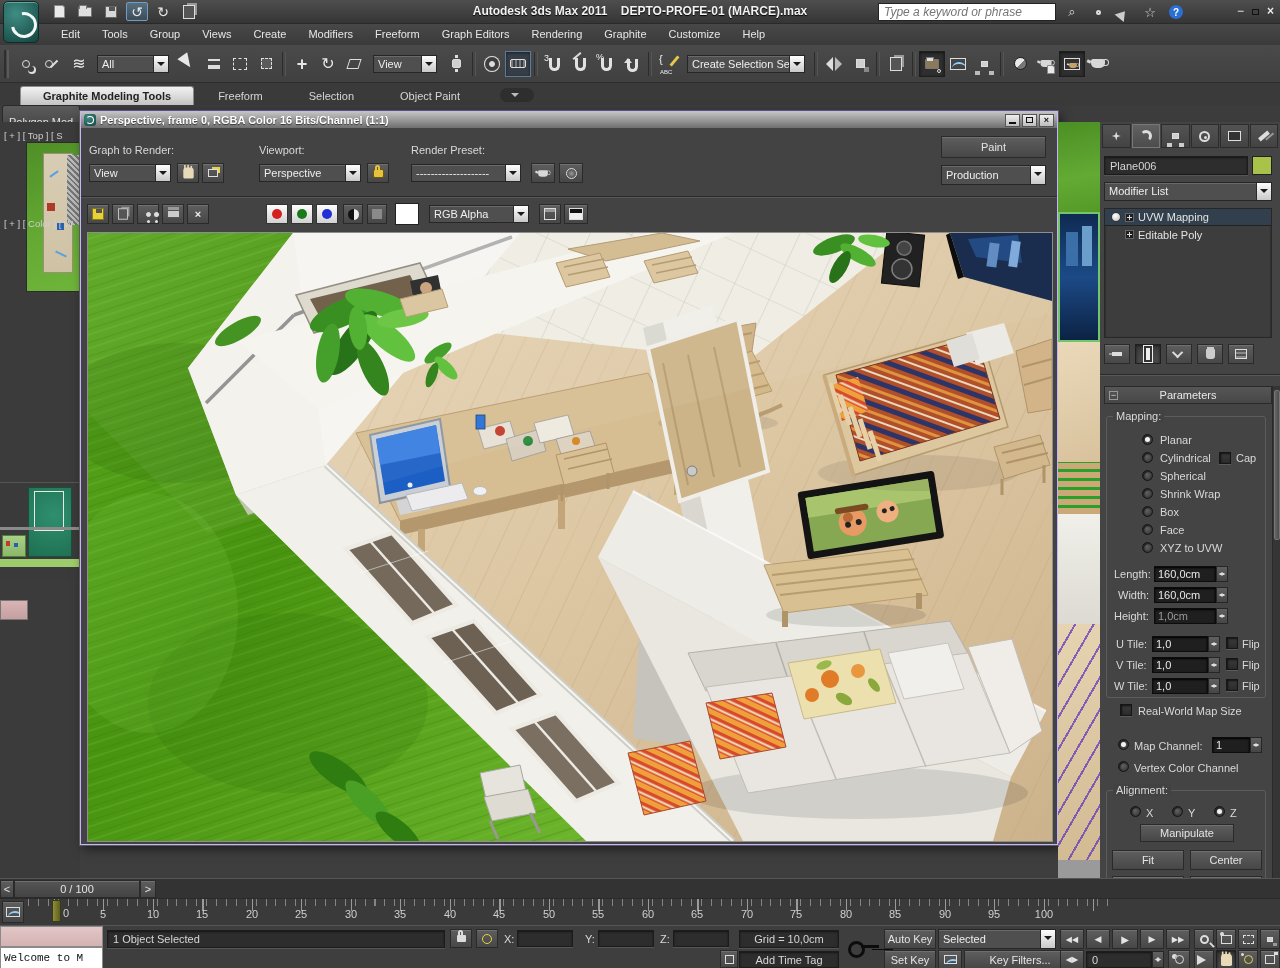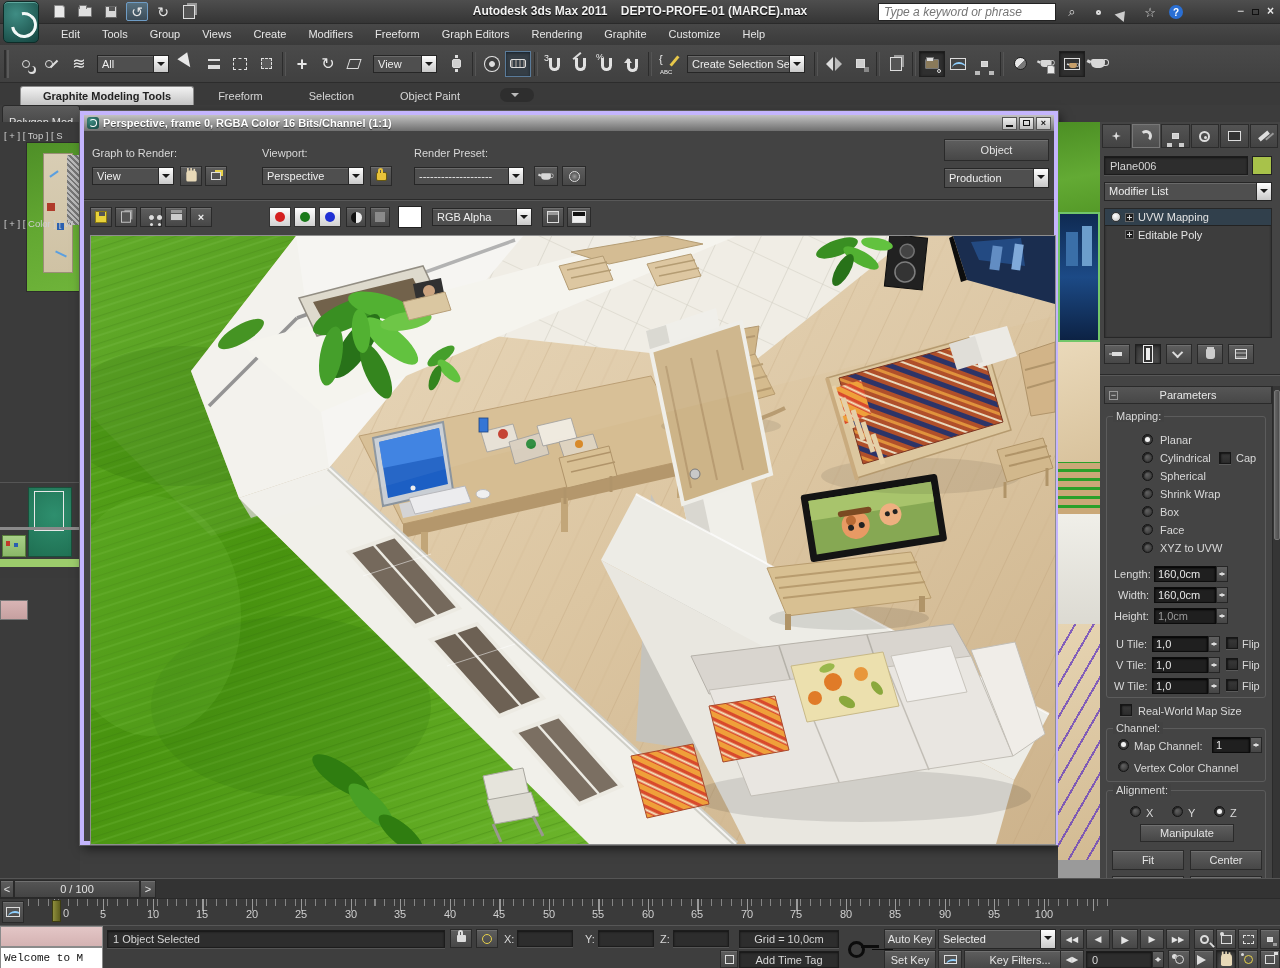--- a/index.html
+++ b/index.html
@@ -74,21 +74,21 @@
   .rtab{padding:3px 22px;color:#d6d6d6;border-radius:3px 3px 0 0}
   .rtab.active{background:linear-gradient(#f2f2f2,#c4c4c4);color:#222;border:1px solid #8a8a8a;border-bottom:none;font-weight:bold}
   .rmedia{width:34px;height:14px;background:#2e2e2e;border-radius:7px;margin:0 0 3px 16px;position:relative}
   .rmedia::after{content:"";position:absolute;left:11px;top:5px;border:4px solid transparent;border-top-color:#bbb}
   .subrow{position:absolute;left:0;top:105px;width:1280px;height:17px;background:#3c3c3c}
   .polychip{position:absolute;left:2px;top:0;width:78px;height:17px;background:linear-gradient(#5b5b5b,#474747);border:1px solid #2a2a2a;border-radius:3px 3px 0 0;color:#e2e2e2;padding:10px 6px;overflow:hidden;white-space:nowrap}
   
   .leftcol{position:absolute;left:0;top:122px;width:80px;height:756px;background:#3b3b3b;overflow:hidden}
   .vplabel{position:absolute;color:#cfcfcf;font-size:9.5px;white-space:nowrap}
   
-  .rfw{position:absolute;left:80px;top:111px;width:978px;height:734px;background:#434343;border:4px solid #c4b5fd;box-shadow:0 0 0 1px #5a5a5a,3px 4px 10px rgba(0,0,0,.55)}
+  .rfw{position:absolute;left:80px;top:111px;width:978px;height:734px;background:#434343;border:1px solid #c4b5fd;box-shadow:0 0 0 1px #5a5a5a,3px 4px 10px rgba(0,0,0,.55)}
   .rfw-title{position:absolute;left:0;top:0;width:100%;height:16px;background:linear-gradient(#c2c2c2,#6f6f6f);display:flex;align-items:center;padding:0 3px;gap:4px}
   .rfw-title .txt{font-weight:bold;color:#fff;text-shadow:0 1px 1px #333;font-size:11px}
   .rfw-logo{width:12px;height:12px;border-radius:3px;background:radial-gradient(circle at 35% 30%,#3f8d84,#14443f);position:relative;flex:none}
   .rfw-logo::after{content:"";position:absolute;left:2px;top:2px;width:6px;height:6px;border:1.5px solid #fff;border-left-color:transparent;border-radius:50%}
   .rfw-wb{margin-left:auto;display:flex;gap:2px}
   .rfw-wb .wb{width:15px;height:13px;background:linear-gradient(#efefef,#bdbdbd);border:1px solid #555;display:flex;align-items:center;justify-content:center;color:#111;font-size:9px;line-height:1}
   .mini-sq{width:7px;height:6px;border:1px solid #111}
   .mini-bar{width:7px;height:2px;background:#111;margin-top:6px}
   .rfw-ctrl-lbl{position:absolute;color:#d8d8d8}
   .divline{position:absolute;left:0;width:100%;height:2px;border-top:1px solid #2a2a2a;border-bottom:1px solid #585858}
@@ -398,21 +398,21 @@
         <span class="ct">--------------------</span>
         <span class="ca"></span>
       </div>
     <div class="btn" style="left:450px;top:51px;width:24px;height:20px">
         <i class="teapot" style="transform:scale(.7)"></i>
       </div>
     <div class="btn" style="left:478px;top:51px;width:24px;height:20px">
         <i class="circ" style="width:11px;height:11px;background:radial-gradient(#999,#333)"></i>
       </div>
 
-    <div class="btn" style="left:860px;top:24px;width:105px;height:22px">Object</div>
+    <div class="btn" style="left:860px;top:24px;width:105px;height:22px">Paint</div>
     <div class="combo" style="left:860px;top:53px;width:105px;height:20px">
         <span class="ct" style="line-height:18px">Production</span>
         <span class="ca"></span>
       </div>
 
     <div class="divline" style="top:84px"></div>
 
     <div class="btn" style="left:6px;top:92px;width:22px;height:20px">
         <i class="floppy yellow"></i>
       </div>
@@ -896,23 +896,20 @@
     <div class="spinb" style="left:108px;top:556px">
         <i class="u"></i>
         <i class="d"></i>
       </div>
     <span class="check" style="left:126px;top:557px"></span>
       <span class="lbl" style="left:142px;top:558px">Flip</span>
 
     <span class="check" style="left:20px;top:582px"></span>
     <span class="lbl" style="left:38px;top:583px">Real-World Map Size</span>
 
-    <div class="fieldset" style="left:6px;top:606px;width:160px;height:54px">
-      <span class="legend">Channel:</span>
-    </div>
     <span class="radio on" style="left:18px;top:617px"></span>
     <span class="lbl" style="left:34px;top:618px">Map Channel:</span>
     <div class="spinf" style="left:112px;top:615px;width:38px">
         <span>1</span>
       </div>
     <div class="spinb" style="left:150px;top:615px">
         <i class="u"></i>
         <i class="d"></i>
       </div>
     <span class="radio" style="left:18px;top:639px"></span>

